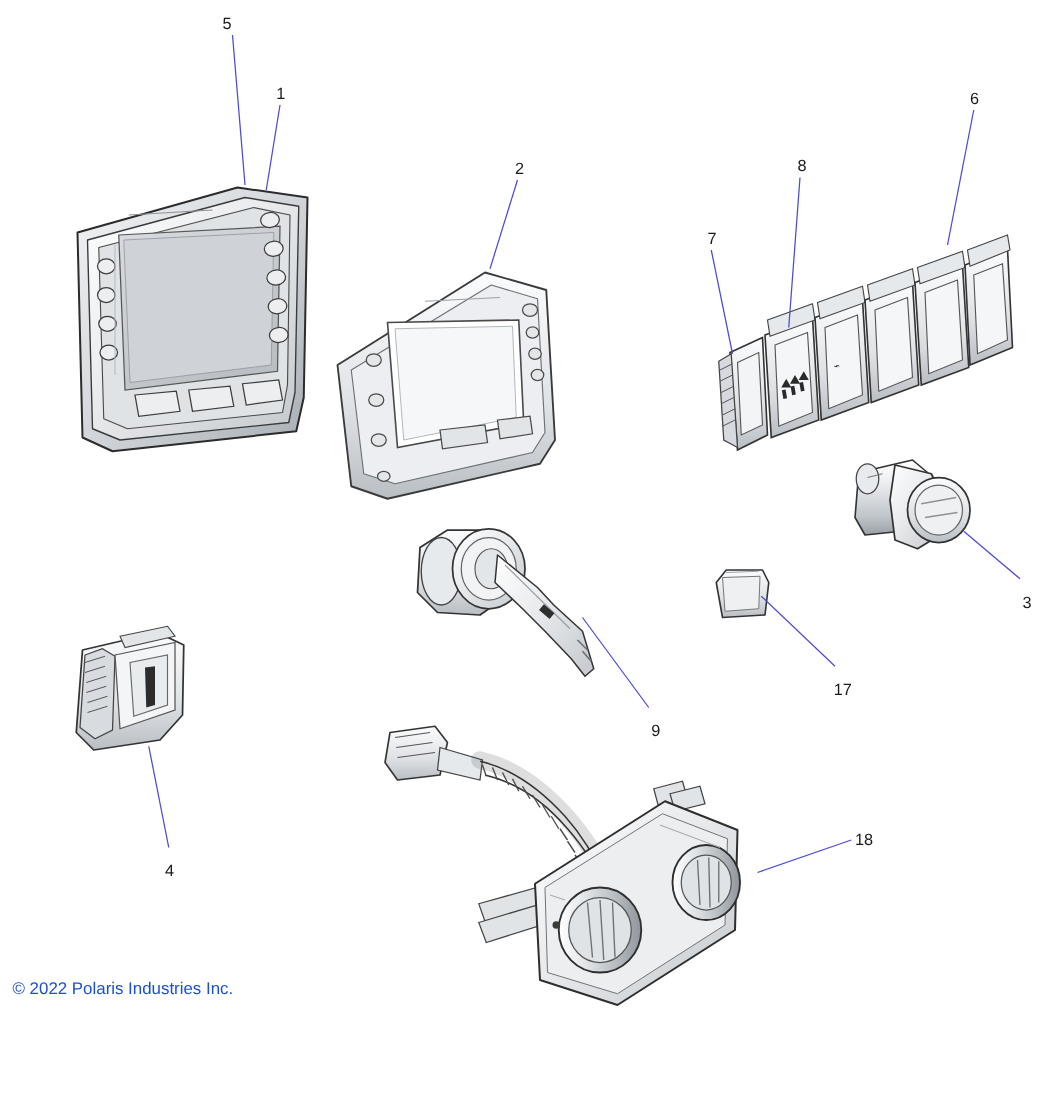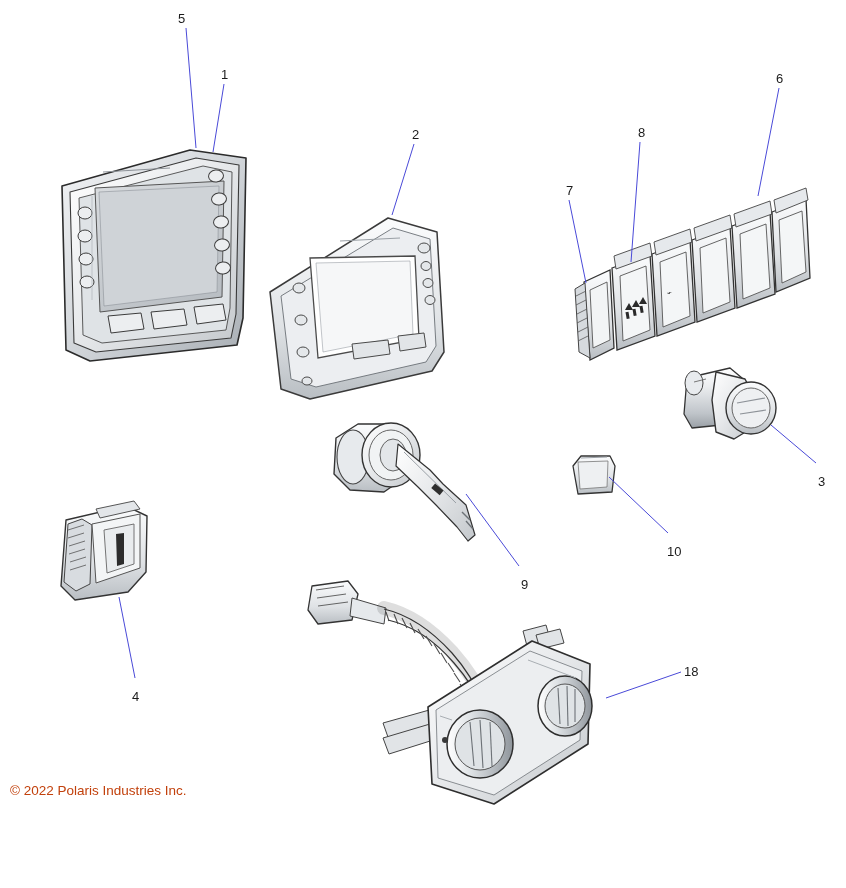--- a/index.html
+++ b/index.html
@@ -31,21 +31,21 @@
     color: #1b1b1b;
     line-height: 1;
     white-space: nowrap;
   }
   #copyright {
     position: absolute;
     left: 10px;
     top: 783px;
     font-family: "Liberation Sans", sans-serif;
     font-size: 13.5px;
-    color: #c2410c;
+    color: #1d4ed8;
     white-space: nowrap;
   }
 </style>
 </head>
 <body>
 
 <div id="page">
 
   <svg id="diagram-svg" viewBox="0 0 846 888">
     <defs>
@@ -298,19 +298,19 @@
   </svg>
 
   <div class="callout" style="left: 178px; top: 12px;">5</div>
   <div class="callout" style="left: 221px; top: 68px;">1</div>
   <div class="callout" style="left: 412px; top: 128px;">2</div>
   <div class="callout" style="left: 776px; top: 72px;">6</div>
   <div class="callout" style="left: 638px; top: 126px;">8</div>
   <div class="callout" style="left: 566px; top: 184px;">7</div>
   <div class="callout" style="left: 818px; top: 475px;">3</div>
   <div class="callout" style="left: 521px; top: 578px;">9</div>
-  <div class="callout" style="left: 667px; top: 545px;">10</div>
+  <div class="callout" style="left: 667px; top: 545px;">17</div>
   <div class="callout" style="left: 132px; top: 690px;">4</div>
   <div class="callout" style="left: 684px; top: 665px;">18</div>
 
   <div id="copyright">© 2022 Polaris Industries Inc.</div>
 
 </div>
 
 </body></html>

